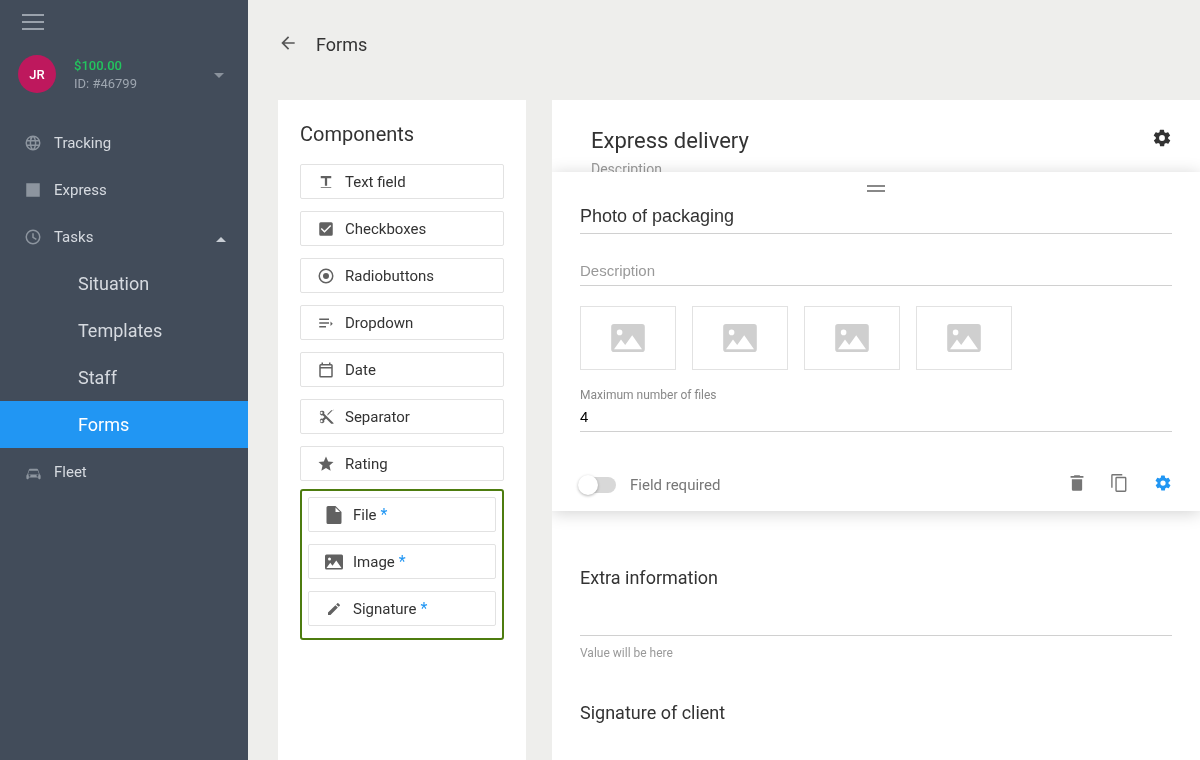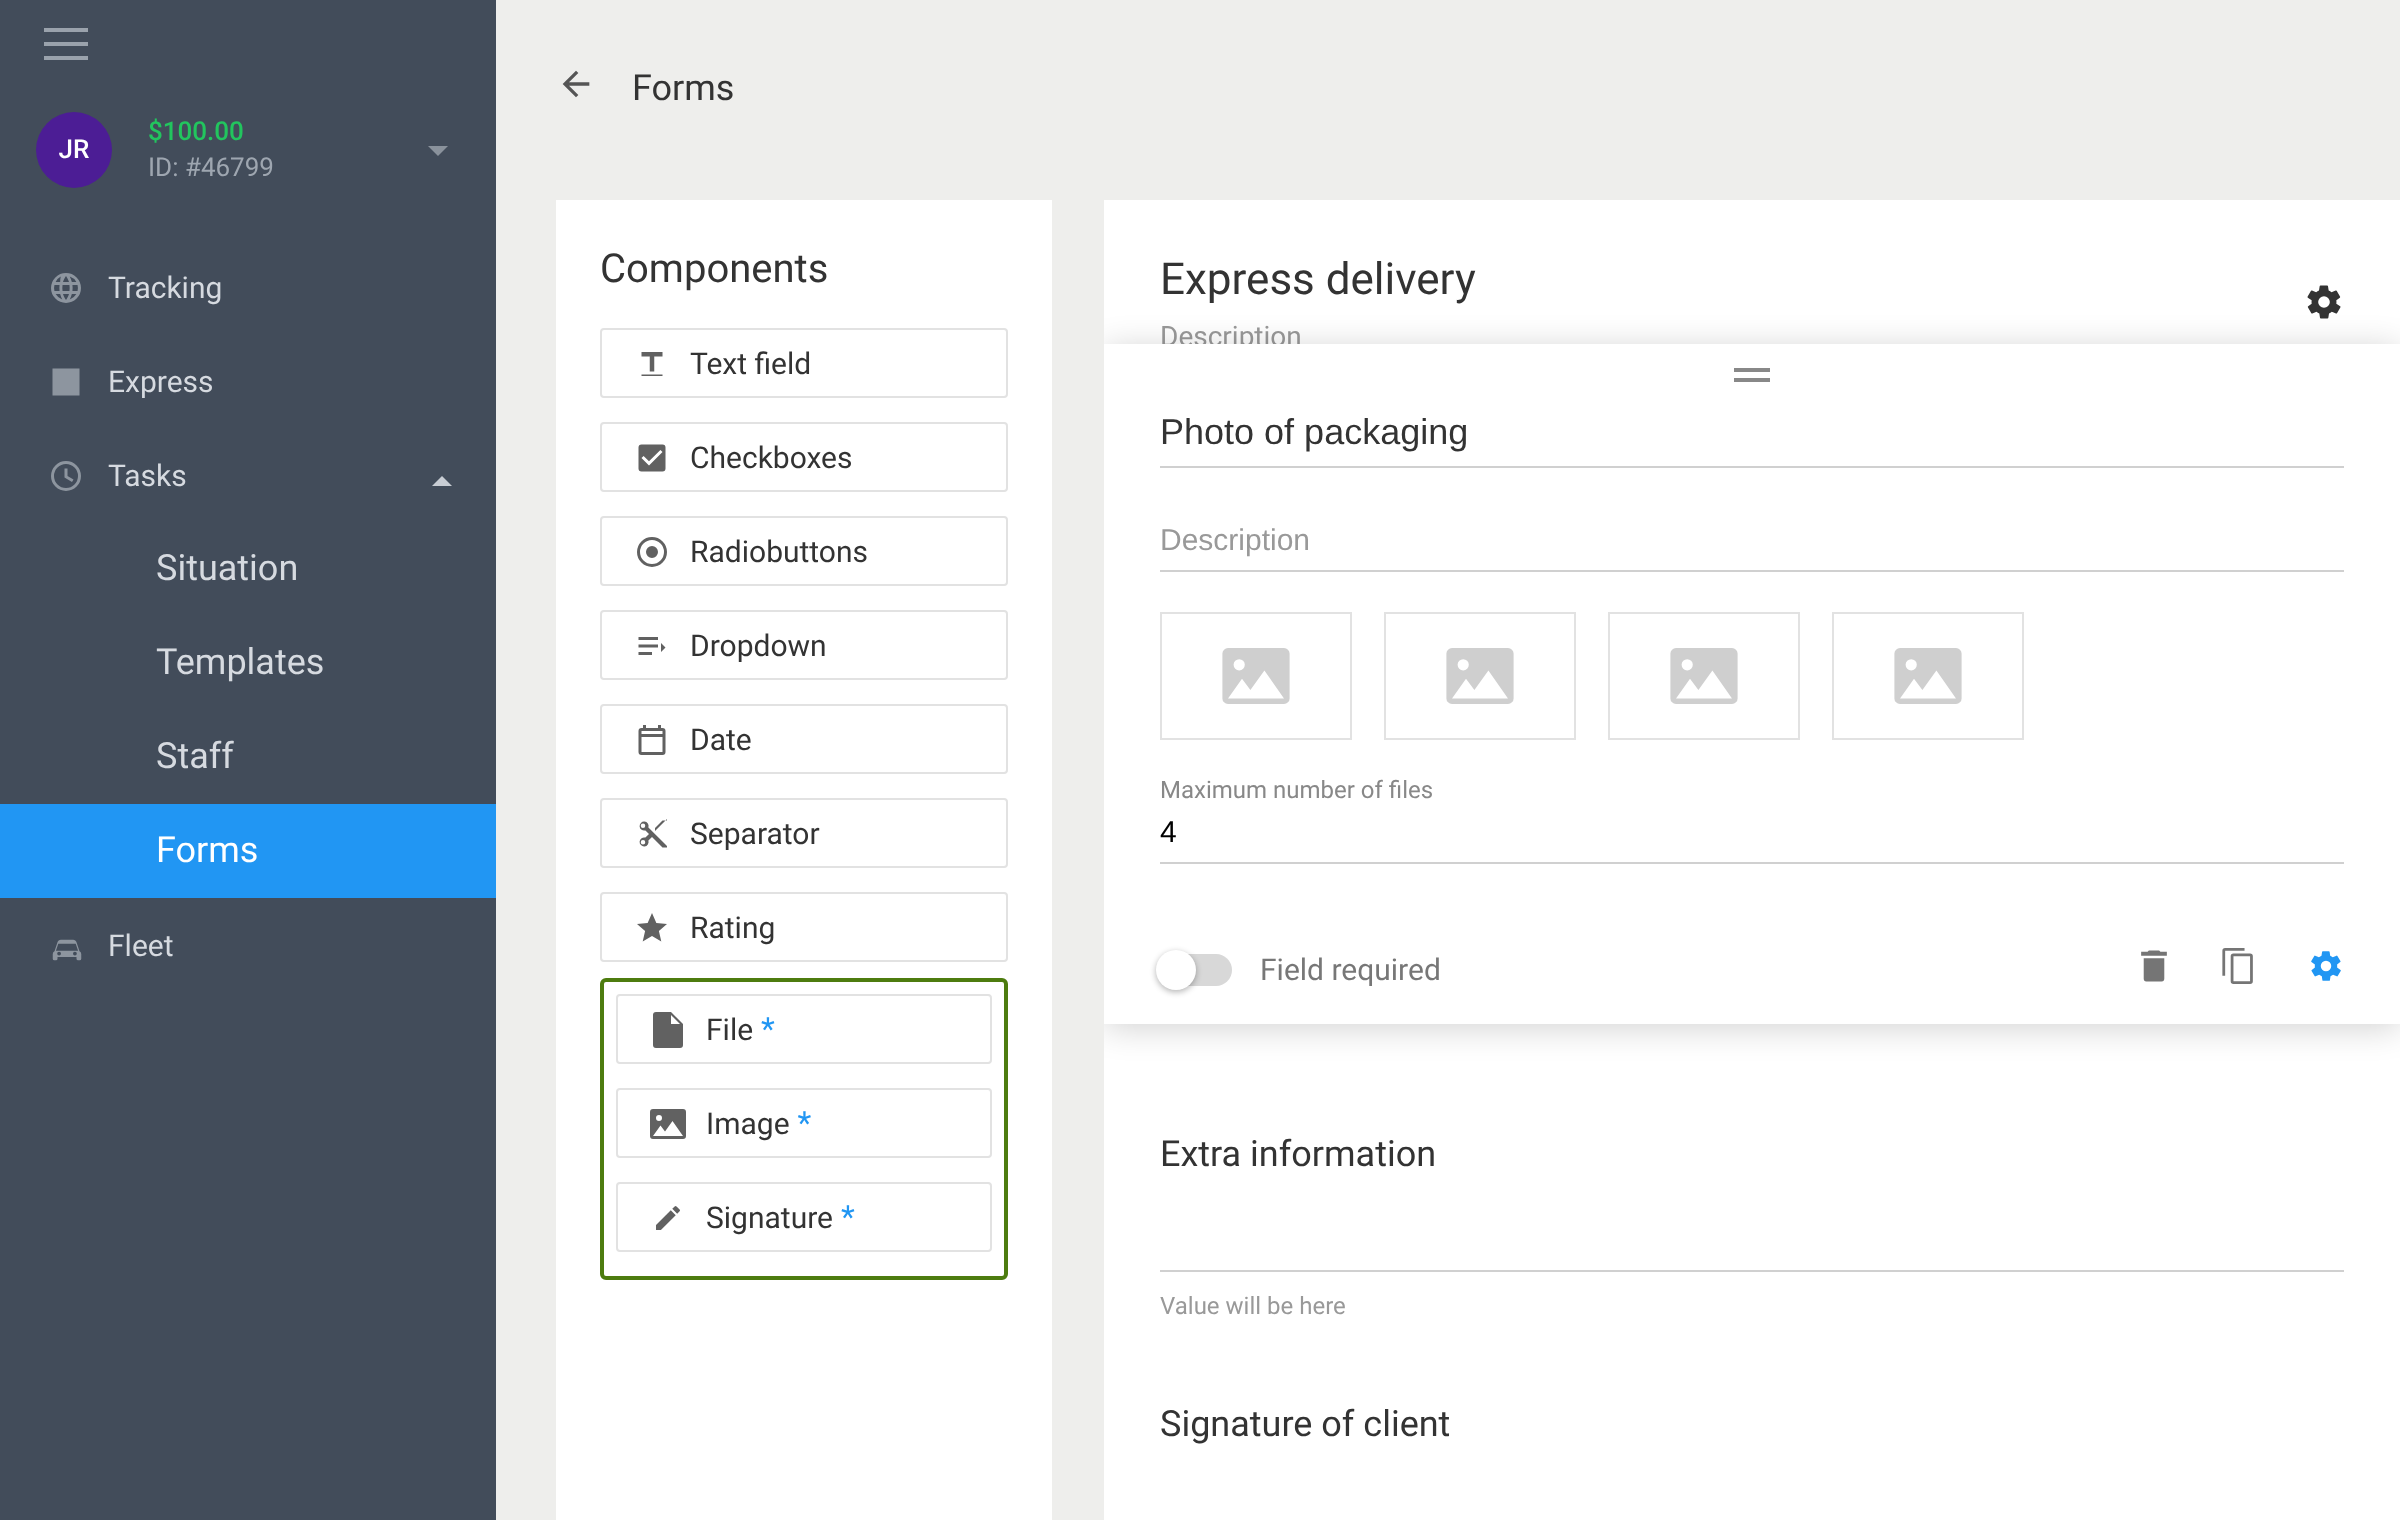--- a/index.html
+++ b/index.html
@@ -3,21 +3,21 @@
 <meta charset="utf-8">
 <style>
   * { box-sizing: border-box; margin: 0; padding: 0; }
   body { font-family: -apple-system, BlinkMacSystemFont, "Segoe UI", Roboto, Arial, sans-serif; font-size: 14px; background: #eeeeec; color: #333; overflow: hidden; }
   .app { display: flex; width: 1200px; height: 760px; }
   
   .sidebar { width: 248px; background: #424c5a; color: #c8cdd4; display: flex; flex-direction: column; flex-shrink: 0; }
   .hamburger { padding: 14px 22px 12px; }
   .hamburger svg { cursor: pointer; }
   .account { display: flex; align-items: center; padding: 10px 18px 16px 18px; position: relative; cursor: pointer; }
-  .avatar { width: 38px; height: 38px; border-radius: 50%; background: #4c1d95; color: #fff; display: flex; align-items: center; justify-content: center; font-size: 13px; font-weight: 500; margin-right: 18px; }
+  .avatar { width: 38px; height: 38px; border-radius: 50%; background: #be185d; color: #fff; display: flex; align-items: center; justify-content: center; font-size: 13px; font-weight: 500; margin-right: 18px; }
   .acct-text .balance { color: #22c55e; font-size: 13px; font-weight: 500; }
   .acct-text .acct-id { color: #9ea6b0; font-size: 13px; margin-top: 3px; }
   .acct-caret { position: absolute; right: 24px; color: #8a929c; }
   .nav { list-style: none; margin-top: 10px; }
   .nav-item { display: flex; align-items: center; padding: 0 24px; height: 47px; cursor: pointer; color: #d6dae0; font-size: 15px; position: relative; }
   .nav-item .nav-icon { width: 30px; display: flex; align-items: center; color: #8d959f; }
   .nav-item .nav-icon svg { fill: #8d959f; }
   .nav-item.expanded .chev { position: absolute; right: 22px; }
   .sub-item { display: flex; align-items: center; height: 47px; padding-left: 78px; cursor: pointer; color: #d6dae0; font-size: 18px; }
   .sub-item.active { background: #2196f3; color: #fff; }
@@ -31,21 +31,21 @@
   .components-panel { width: 248px; background: #fff; padding: 22px 22px 24px; flex-shrink: 0; }
   .components-panel h3 { font-size: 20px; font-weight: 400; color: #333; margin-bottom: 18px; }
   .comp-item { border: 1px solid #e2e2e2; border-radius: 2px; height: 35px; display: flex; align-items: center; padding: 0 12px; margin-bottom: 12px; cursor: grab; background: #fff; }
   .comp-item .comp-icon { width: 26px; display: flex; align-items: center; justify-content: center; color: #616161; }
   .comp-item .comp-label { font-size: 15px; color: #333; margin-left: 6px; }
   .comp-item .asterisk { color: #2196f3; margin-left: 4px; font-size: 16px; }
   .highlight-box { border: 2px solid #4d7c0f; border-radius: 3px; padding: 6px 6px 0 6px; margin-top: -4px; }
   .highlight-box .comp-item { margin-bottom: 12px; }
   
   .form-editor { flex: 1; background: #fff; padding: 28px 28px 0 28px; position: relative; overflow: hidden; }
-  .form-header { display: flex; justify-content: space-between; align-items: center; }
+  .form-header { display: flex; justify-content: space-between; align-items: flex-start; margin-left: 11px; }
   .form-title { font-size: 22px; font-weight: 400; color: #333; margin-bottom: 8px; }
   .form-desc-label { font-size: 14px; color: #999; }
   .gear-btn { cursor: pointer; }
   
   .field-card { position: absolute; left: 0; right: 0; top: 72px; background: #fff; box-shadow: 0 2px 16px rgba(0,0,0,0.18); padding: 18px 28px 16px 28px; }
   .drag-handle { position: absolute; top: 8px; left: 50%; transform: translateX(-50%); cursor: grab; }
   .field-input { width: 100%; border: none; border-bottom: 1px solid #d0d0d0; font-size: 18px; padding: 6px 0; margin-top: 10px; outline: none; color: #333; background: transparent; }
   .field-input::placeholder { color: #999; }
   .field-input.small { font-size: 15px; }
   .thumbs { display: flex; gap: 16px; margin: 20px 0 18px; }

